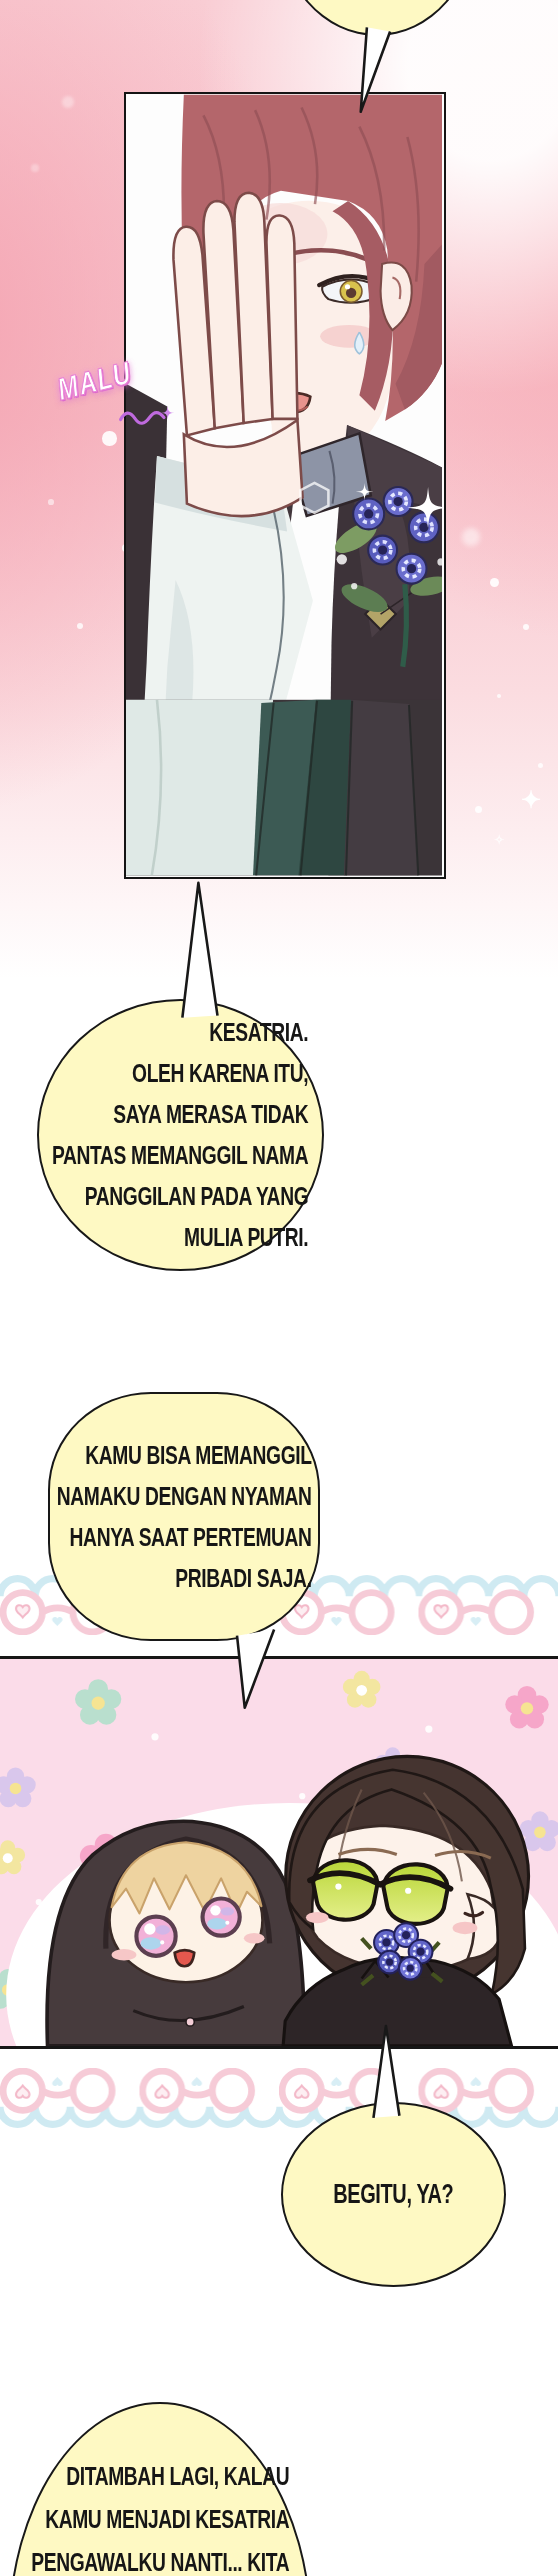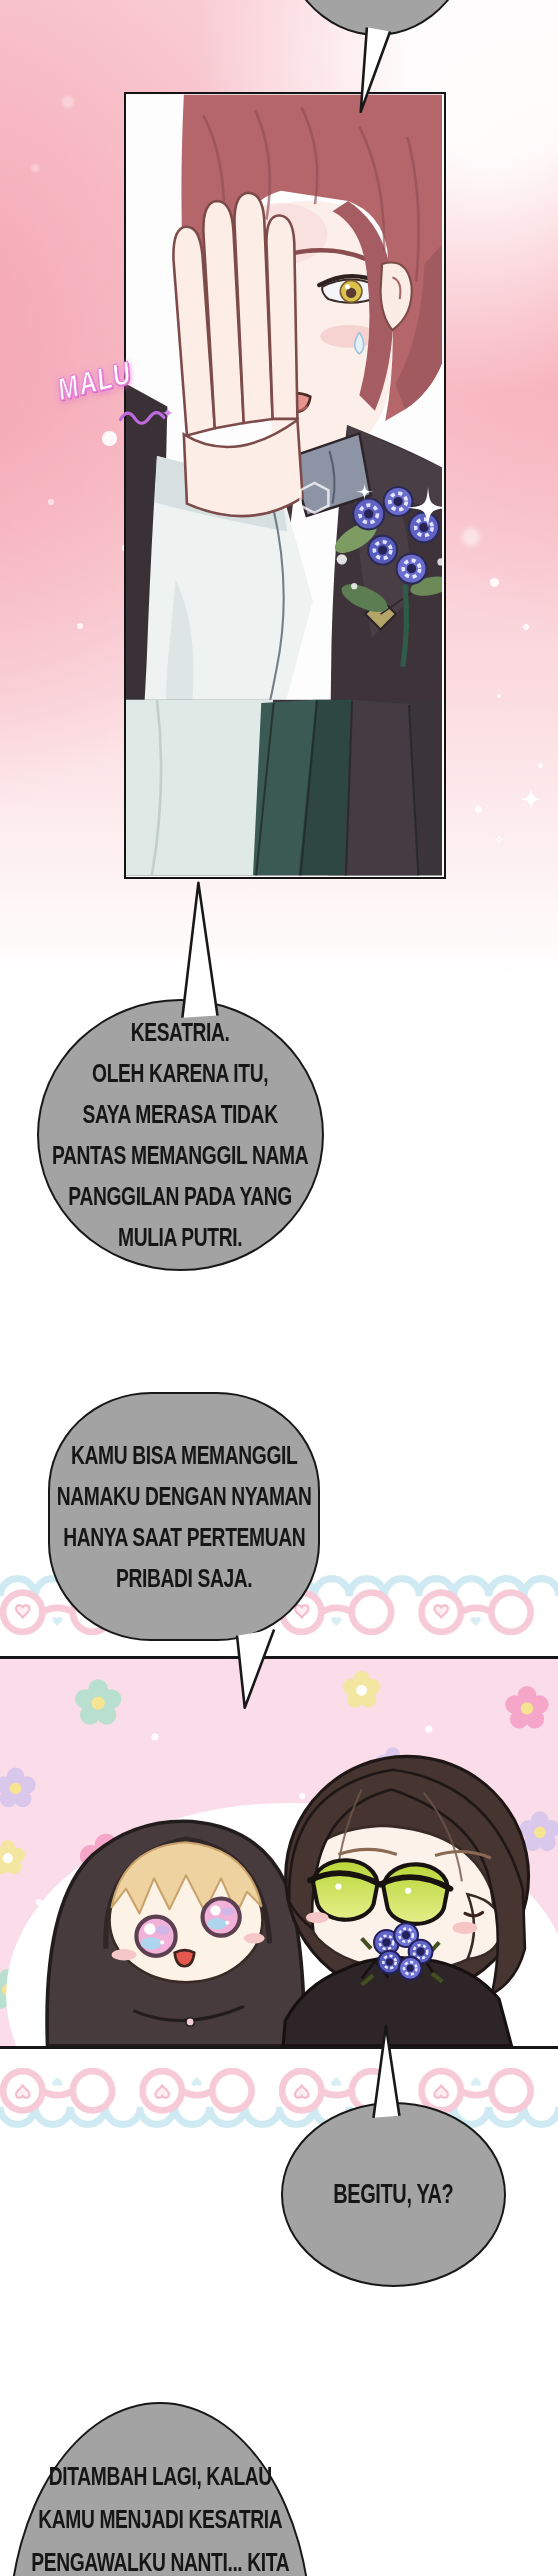--- a/index.html
+++ b/index.html
@@ -27,23 +27,23 @@
 
   
   #malu{position:absolute;left:54px;top:373px;z-index:2;
     font-size:31px;font-weight:800;font-style:italic;letter-spacing:1.6px;color:#fff;
     transform:rotate(-14deg) scaleX(.78);transform-origin:left top;
     -webkit-text-stroke:1px #e77fd3;
     text-shadow:0 0 7.2px #f2a0e4, 1.6px 1.6px 0 #d960c8, -1px 1px 0 #d960c8, 0 3.1px 7.2px rgba(201,80,190,.55);}
   #malu-squiggle{position:absolute;left:118px;top:402px;z-index:2}
 
   
-  .bubble{position:absolute;background:#a3a3a3;border:2.6px solid #181818;z-index:3;
+  .bubble{position:absolute;background:#fef9c3;border:2.6px solid #181818;z-index:3;
      display:flex;flex-direction:column;align-items:center;justify-content:center;
-     text-align:center;color:#161616}
+     text-align:right;color:#161616}
   .blines{transform:scaleX(.74)}
   .bline{font-size:26px;line-height:41px;font-weight:700;letter-spacing:-0.5px;white-space:nowrap}
   #bubble-top{left:278px;top:-192px;width:194px;height:224px;border-radius:50%}
   #bubble-knight{left:37px;top:999px;width:283px;height:268px;border-radius:50%}
   #bubble-princess{left:48px;top:1392px;width:268px;height:245px;border-radius:103px/98px}
   #bubble-reply{left:281px;top:2102px;width:221px;height:181px;border-radius:50%}
   #bubble-reply .bline{font-size:27px}
   #bubble-bottom{left:8.3px;top:2402px;width:304px;height:465px;border-radius:50%;
      justify-content:flex-start;padding-top:51px;box-sizing:border-box}
   #bubble-bottom .bline{line-height:43px}

